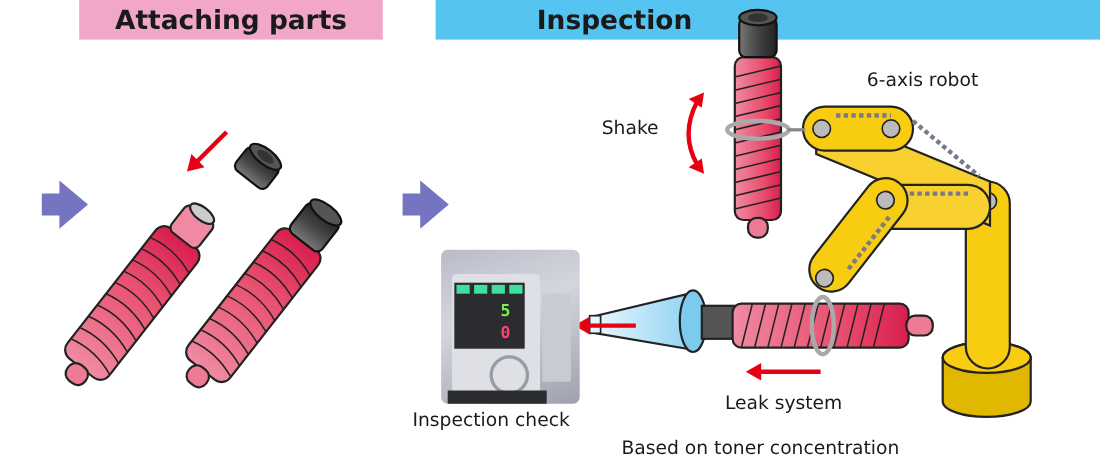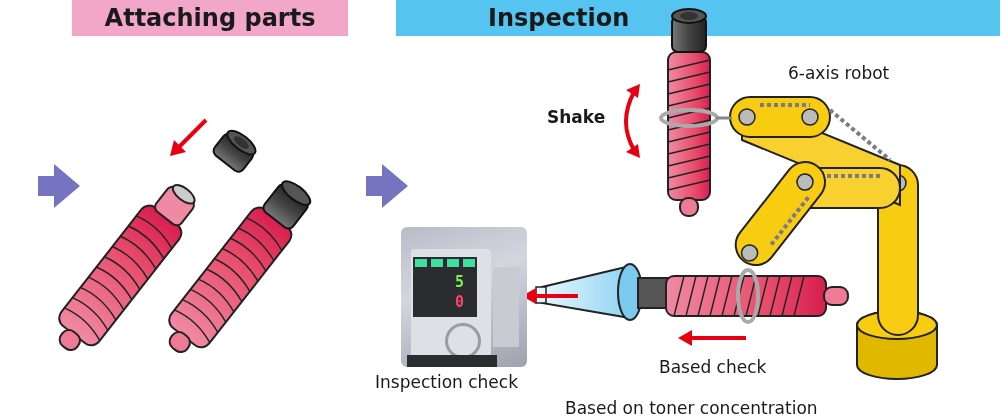--- a/index.html
+++ b/index.html
@@ -180,17 +180,17 @@
     <span style="width:12px;height:8px;background:#3de0a0;display:inline-block"></span>
     <span style="width:12px;height:8px;background:#3de0a0;display:inline-block"></span>
   </div>
   <span style="position:absolute;left:54px;top:46px;color:#7cf050;font:bold 15px 'DejaVu Sans Mono',monospace;">5</span>
   <span style="position:absolute;left:54px;top:66px;color:#ff4070;font:bold 15px 'DejaVu Sans Mono',monospace;">0</span>
   <div style="position:absolute;left:44px;top:96px;width:30px;height:30px;border-radius:50%;border:3px solid #9a9ca4;"></div>
   <div style="position:absolute;left:92px;top:40px;width:26px;height:80px;background:#c9cbd2;"></div>
   <div style="position:absolute;left:6px;top:128px;width:90px;height:14px;background:#2b2c30;"></div>
 </div>
 
-<span class="label" style="left:547px;top:107px;font-weight:bold;">Shake</span>
+<span class="label" style="left:547px;top:107px;">Shake</span>
 <span class="label" style="left:788px;top:63px;">6-axis robot</span>
 <span class="label" style="left:375px;top:372px;">Inspection check</span>
-<span class="label" style="left:659px;top:357px;">Based check</span>
+<span class="label" style="left:659px;top:357px;">Leak system</span>
 <span class="label" style="left:565px;top:398px;">Based on toner concentration</span>
 
 </body></html>

